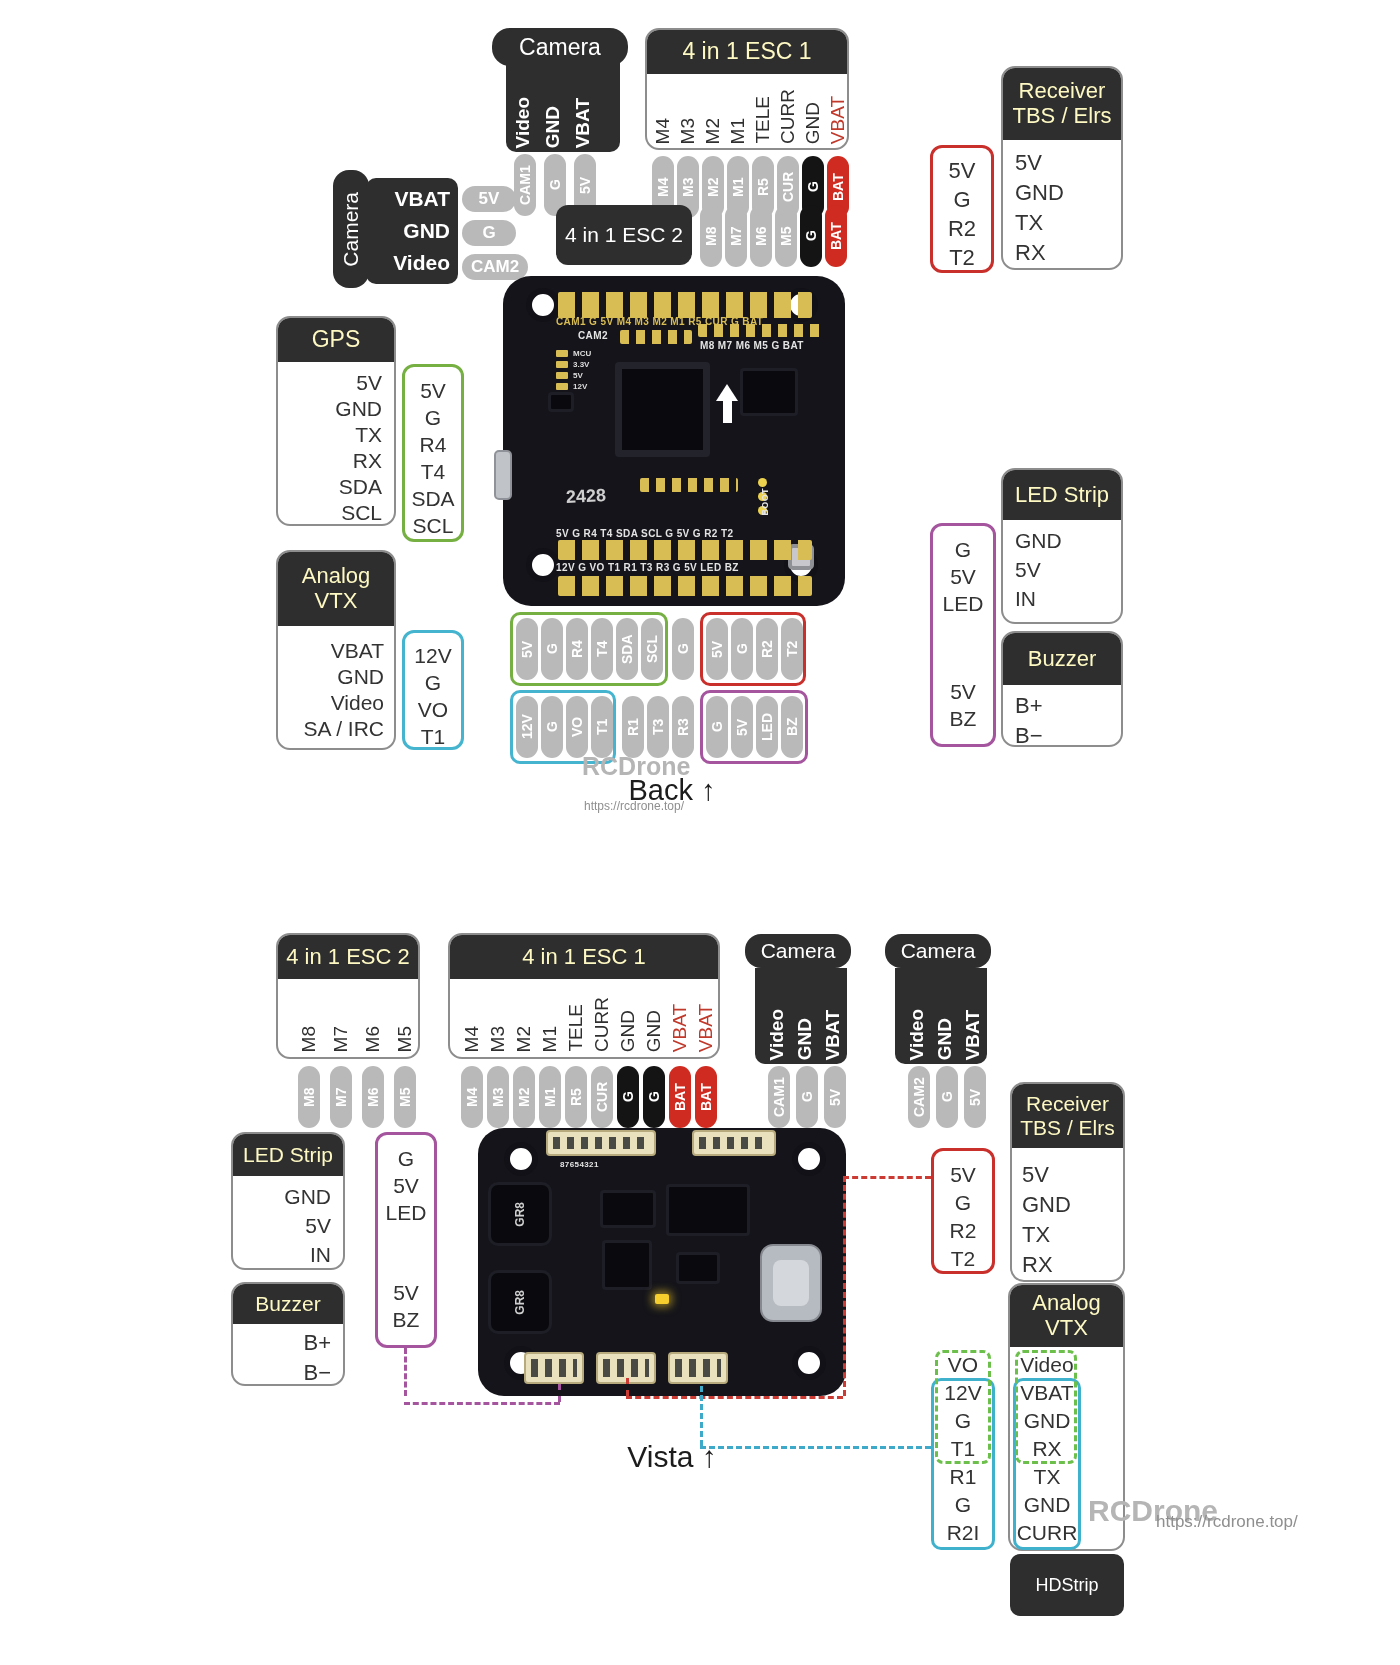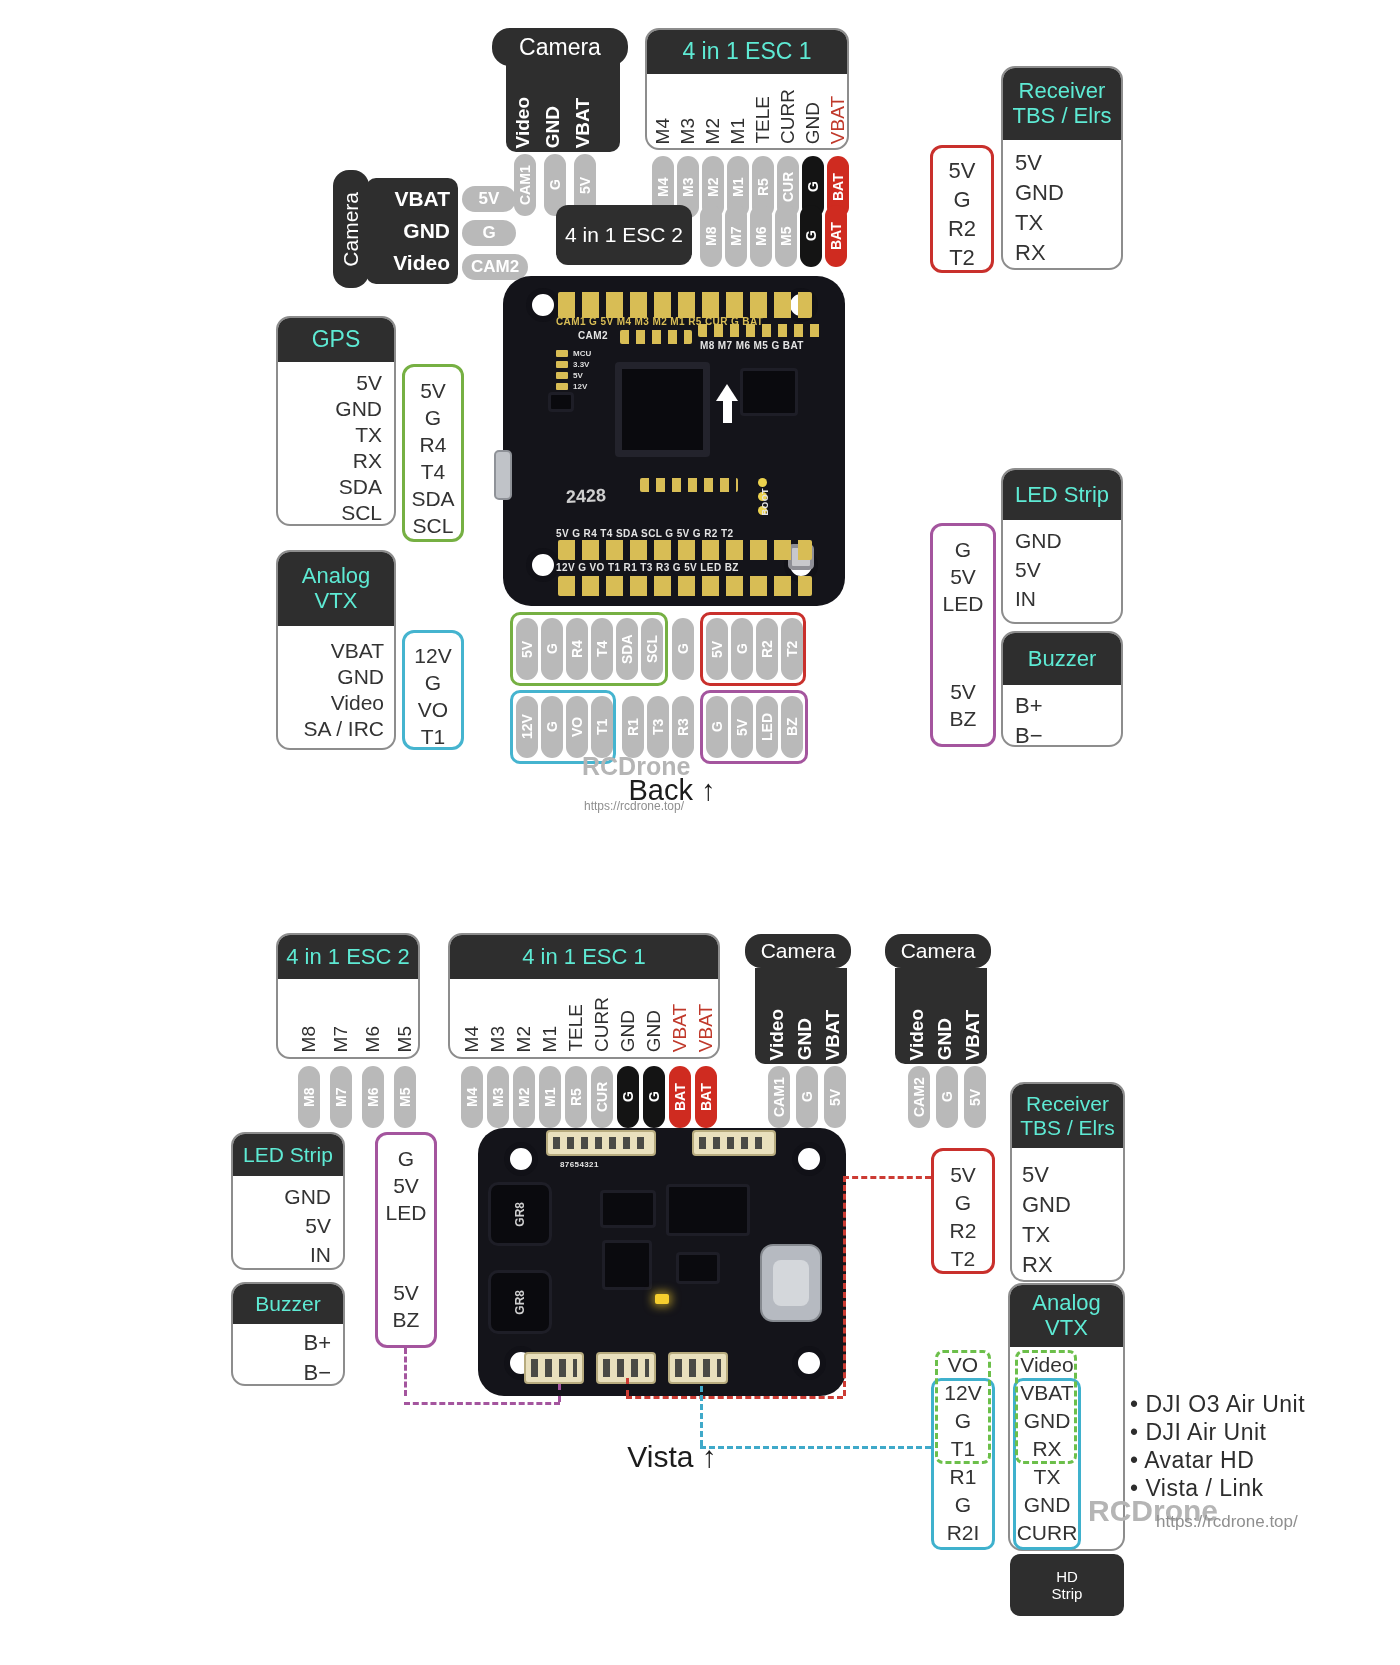--- a/index.html
+++ b/index.html
@@ -7,21 +7,21 @@
   #canvas{position:relative;width:1400px;height:1665px;background:#fff;font-family:"Liberation Sans",sans-serif;overflow:hidden}
   .abs{position:absolute}
   .row{display:flex}
   .row.end{align-items:flex-end}
   .col{display:flex;flex-direction:column}
   .colc{display:flex;flex-direction:column;align-items:center}
   .dk{background:#2e2e2e}
   .tab{background:#2e2e2e;color:#fff;display:flex;align-items:center;justify-content:center}
   .blackbox{background:#2e2e2e;color:#fff;display:flex;align-items:center;justify-content:center;border-radius:12px;text-align:center;line-height:1.15}
   .panel{background:#fff;border:2px solid #8d8d8d;border-radius:14px;overflow:hidden}
-  .phead{background:#2e2e2e;color:#5eead4;display:flex;flex-direction:column;align-items:center;justify-content:center;line-height:1.12}
+  .phead{background:#2e2e2e;color:#fef9c3;display:flex;flex-direction:column;align-items:center;justify-content:center;line-height:1.12}
   .plist{display:flex;flex-direction:column;color:#333}
   .plist.right{align-items:flex-end}
   .conn{border:3px solid;border-radius:12px;background:#fff;display:flex;flex-direction:column;align-items:center;color:#333;padding-top:8px}
   .pill{width:22px;height:62px;border-radius:11px;background:#b9b9b9;color:#fff;font-weight:bold;font-size:14px;display:flex;align-items:center;justify-content:center;writing-mode:vertical-rl;transform:rotate(180deg);white-space:nowrap}
   .pill.blk{background:#141414}
   .pill.red{background:#cf2b20}
   .hpill{min-width:54px;height:26px;border-radius:13px;background:#b9b9b9;color:#fff;font-weight:bold;font-size:17px;display:flex;align-items:center;justify-content:center;padding:0 9px}
   .vlab{writing-mode:vertical-rl;transform:rotate(180deg);width:22px;line-height:22px;font-size:19px;color:#2f2f2f;white-space:nowrap;text-align:left}
   .vlab.red-t{color:#c0392b}
   .vlab.w{color:#fff;font-weight:bold}
@@ -476,29 +476,23 @@
         <div class="cl28">Video</div>
         <div class="cl28">VBAT</div>
         <div class="cl28">GND</div>
         <div class="cl28">RX</div>
         <div class="cl28">TX</div>
         <div class="cl28">GND</div>
         <div class="cl28">CURR</div>
       </div>
   </div>
 
-  <div class="abs blackbox" style="left:1010px;top:1554px;width:114px;height:62px;flex-direction:column;font-size:15px;border-radius:10px">
+  <div class="abs blackbox" style="left:1010px;top:1554px;width:114px;height:62px;flex-direction:row;font-size:18px;border-radius:10px">
     <div>HD</div>
     <div>Strip</div>
   </div>
 
-  <div class="abs colc" style="left:1130px;top:1390px;align-items:flex-start">
-      <div class="bl28">• DJI O3 Air Unit</div>
-      <div class="bl28">• DJI Air Unit</div>
-      <div class="bl28">• Avatar HD</div>
-      <div class="bl28">• Vista / Link</div>
-    </div>
 
   <div class="abs wm" style="left:1088px;top:1494px;font-size:30px">RCDrone</div>
   <div class="abs seclabel" style="left:572px;top:1440px;width:200px;font-size:30px">Vista ↑</div>
   <div class="abs url" style="left:1156px;top:1512px;font-size:17px">https://rcdrone.top/</div>
 
 </div>
 
 </body></html>

